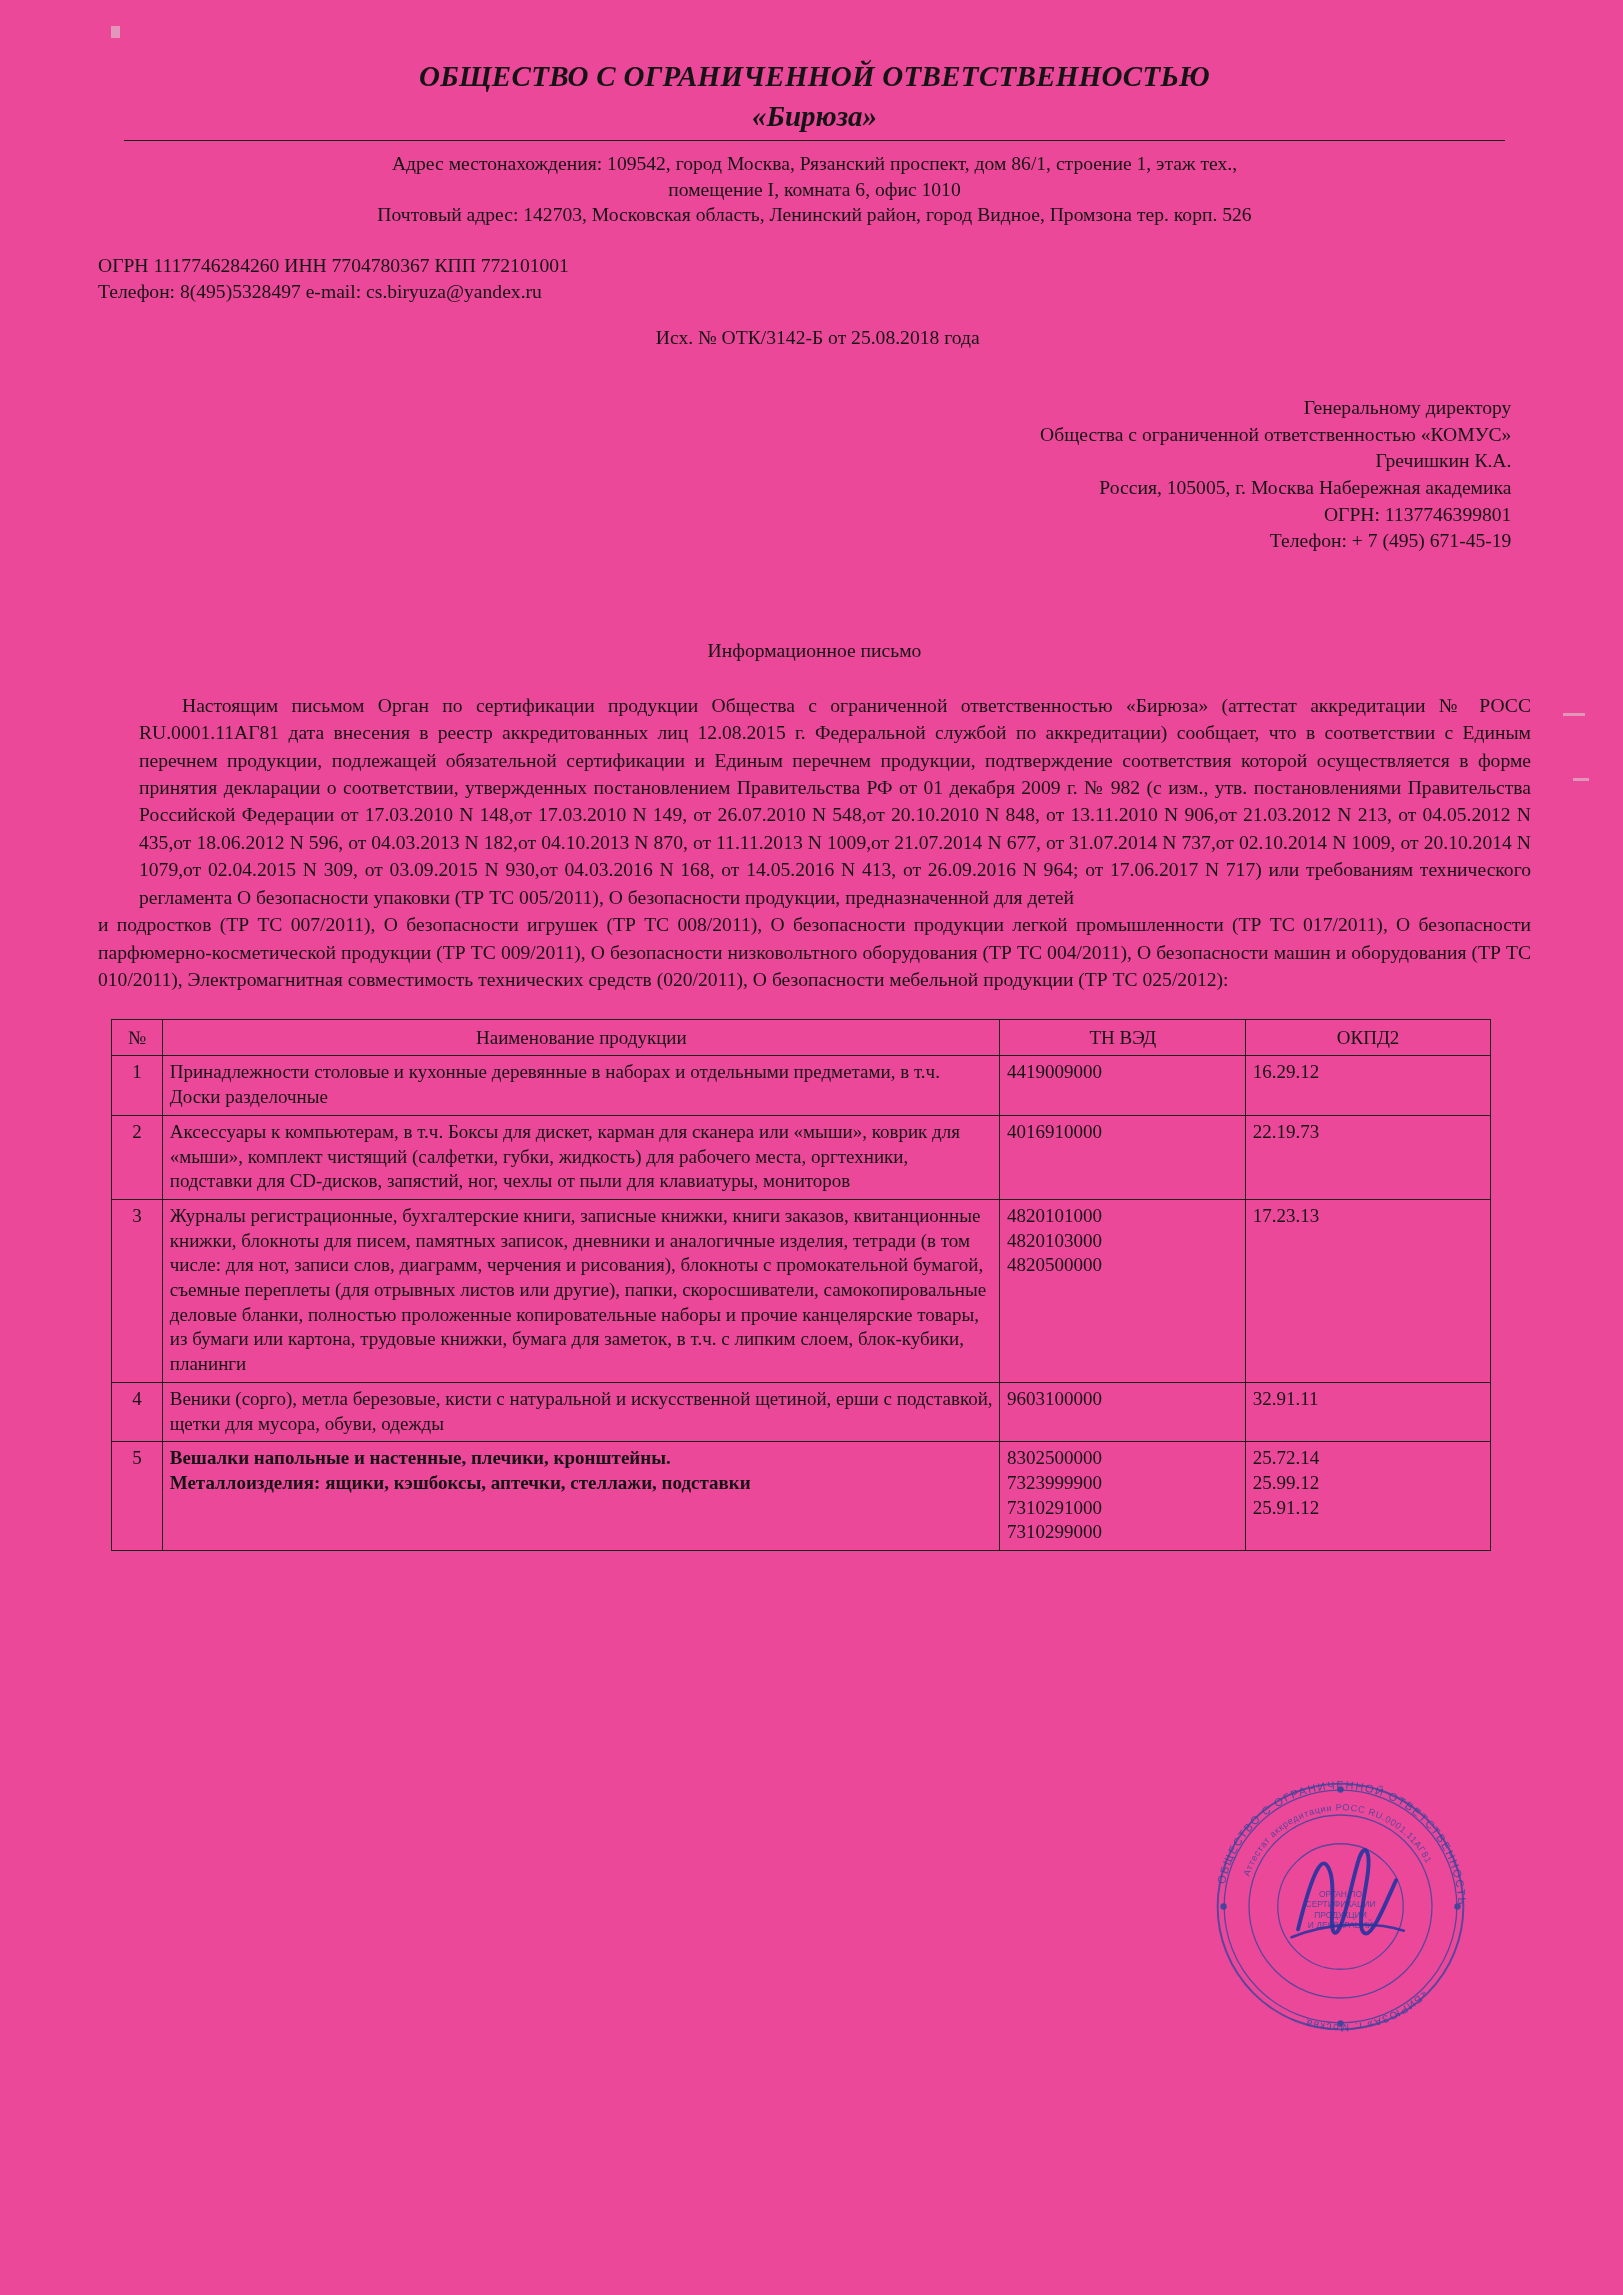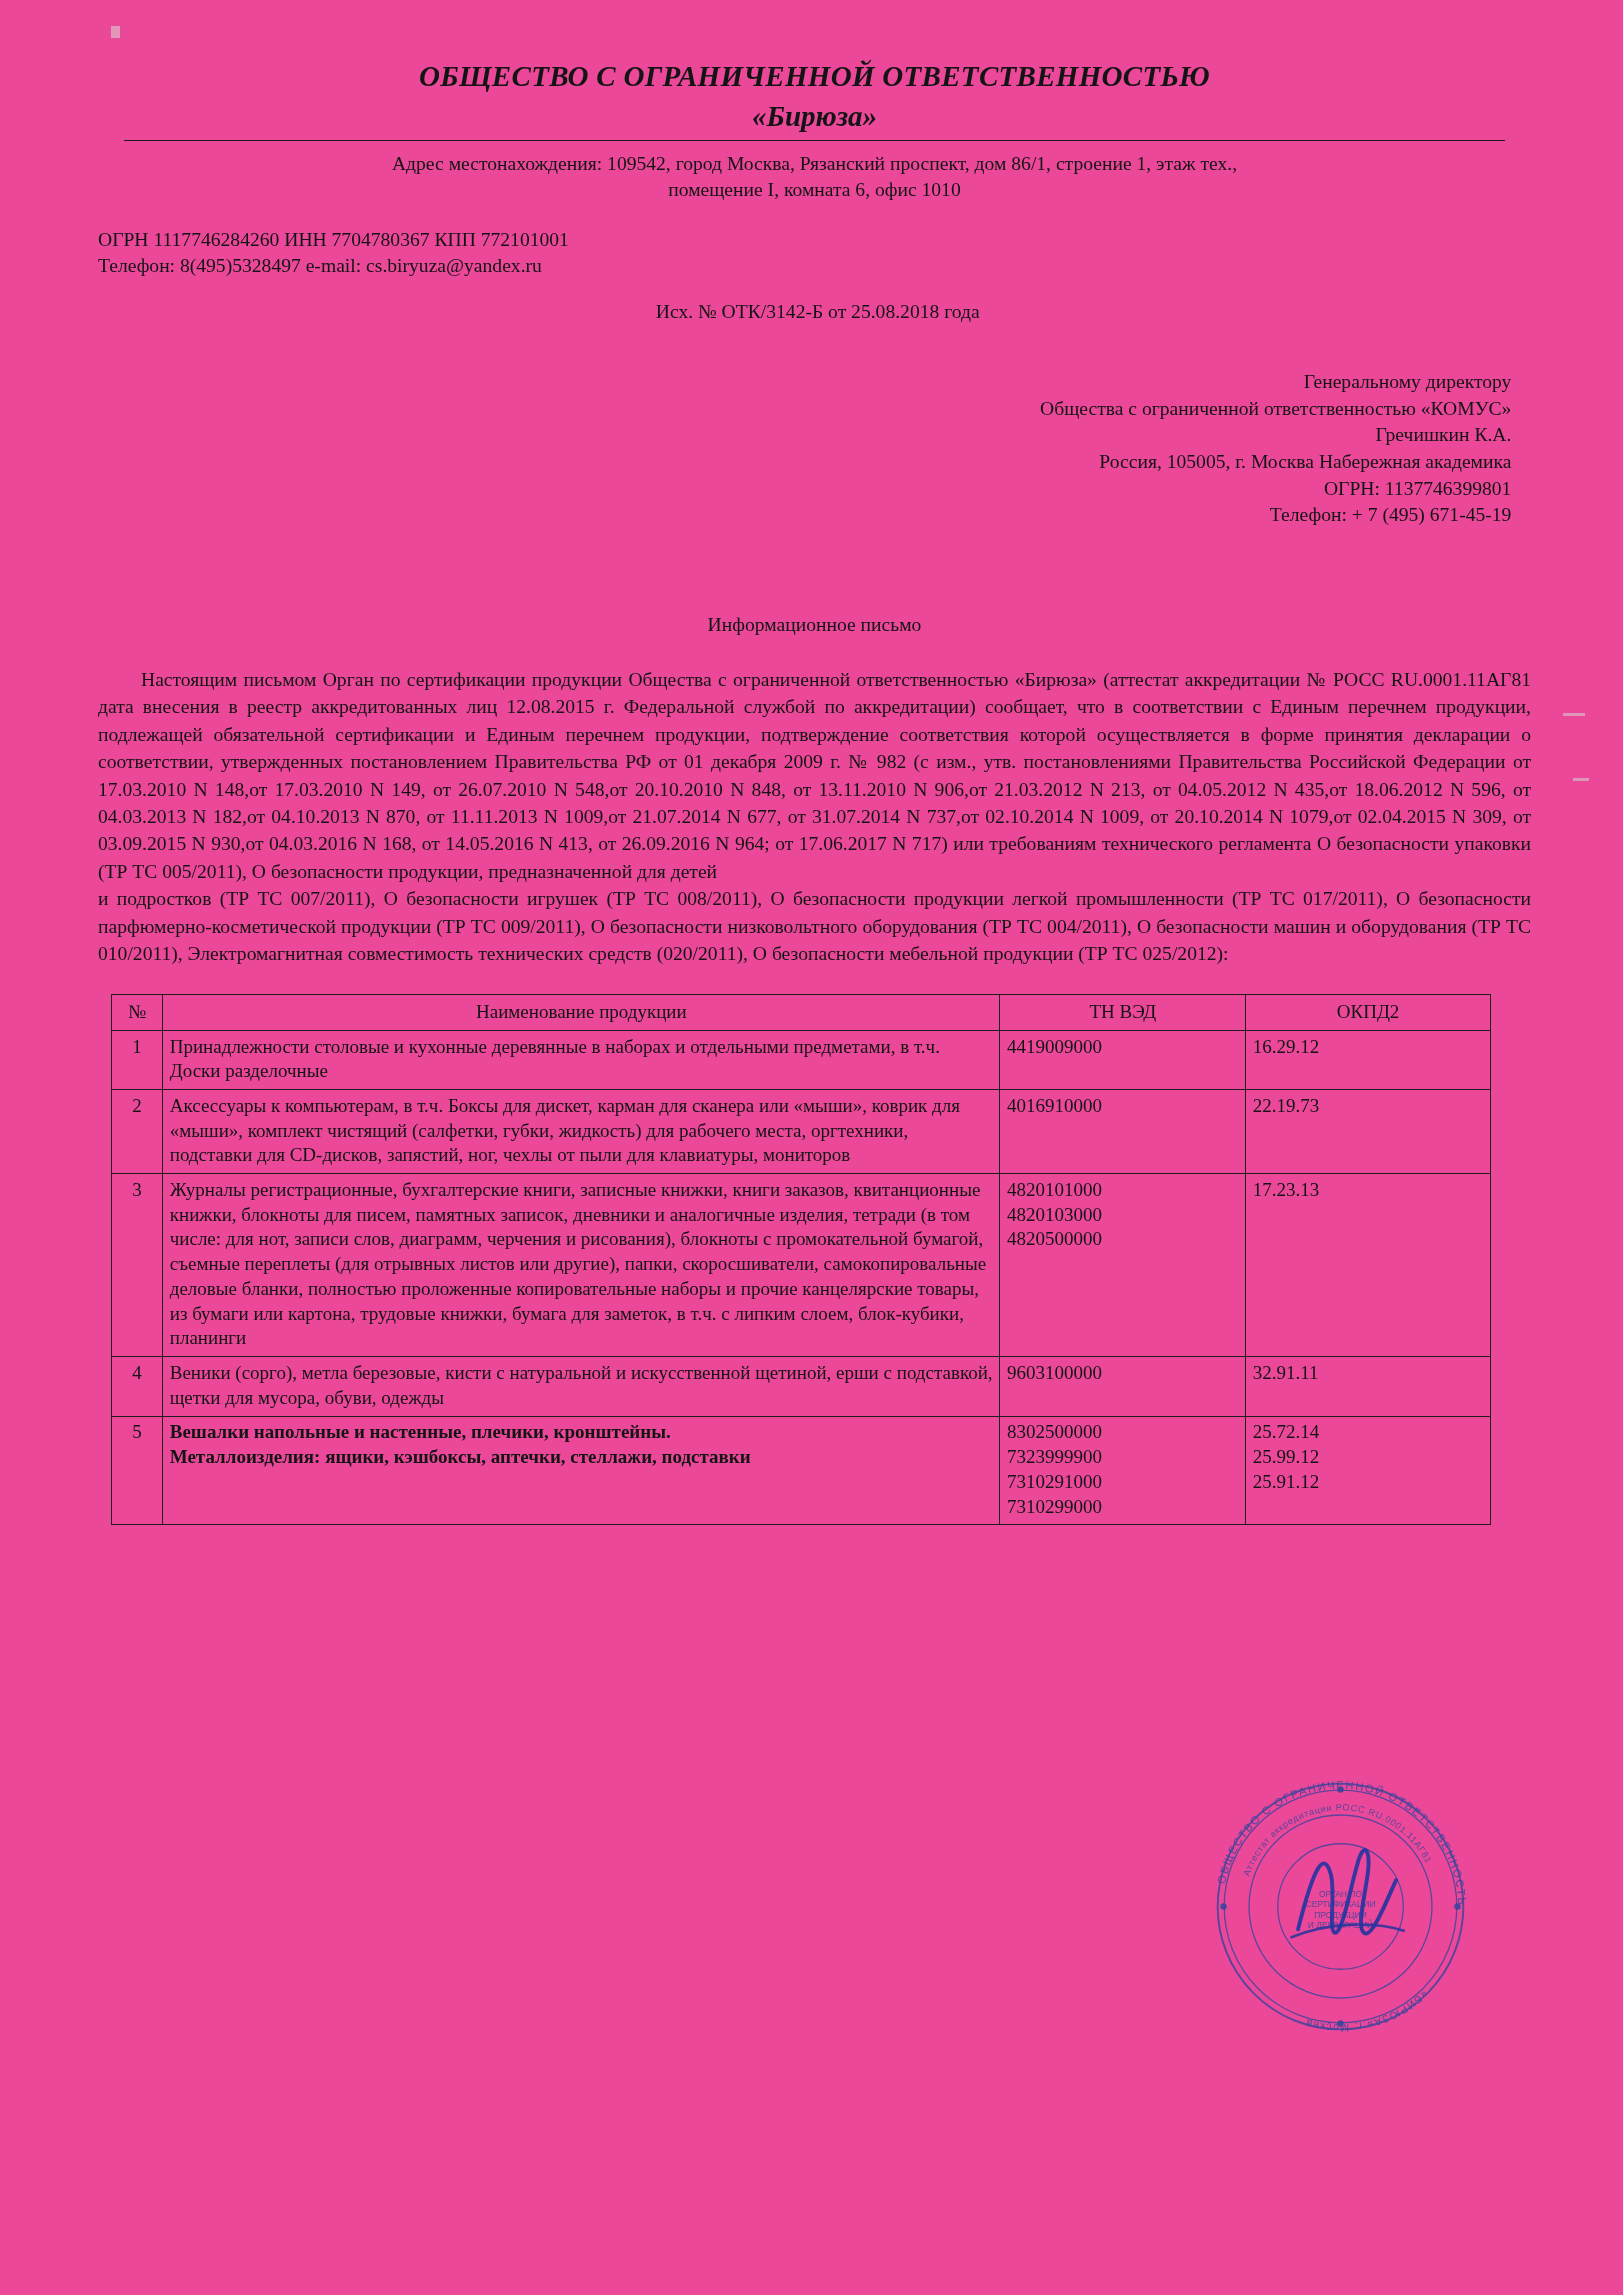--- a/index.html
+++ b/index.html
@@ -85,20 +85,21 @@
     font-size: 19.6px;
     line-height: 1.40;
     text-align: justify;
   }
   .body-text p {
     margin: 0;
     text-align: justify;
   }
   .body-text p.indent {
     text-indent: 43px;
+    margin-left: 41px;
   }
   
   table.prod {
     margin-top: 26px;
     border-collapse: collapse;
     width: 1380px;
     margin-left: 13px;
     font-size: 19px;
   }
   table.prod th, table.prod td {
@@ -145,20 +146,21 @@
 
   <div class="content">
 
     <div class="org-title">ОБЩЕСТВО С ОГРАНИЧЕННОЙ ОТВЕТСТВЕННОСТЬЮ</div>
     <div class="org-name">«Бирюза»</div>
     <hr class="hr-thick">
 
     <div class="addr-block">
       <div>Адрес местонахождения: 109542, город Москва, Рязанский проспект, дом 86/1, строение 1, этаж тех.,</div>
       <div>помещение I, комната 6, офис 1010</div>
+      <div>Почтовый адрес: 142703, Московская область, Ленинский район, город Видное, Промзона тер. корп. 526</div>
     </div>
 
     <div class="req-block">
       <div>ОГРН 1117746284260 ИНН 7704780367 КПП 772101001</div>
       <div>Телефон: 8(495)5328497 e-mail: cs.biryuza@yandex.ru</div>
     </div>
 
     <div class="outgoing">Исх. № ОТК/3142-Б от 25.08.2018 года</div>
 
     <div class="addressee">

